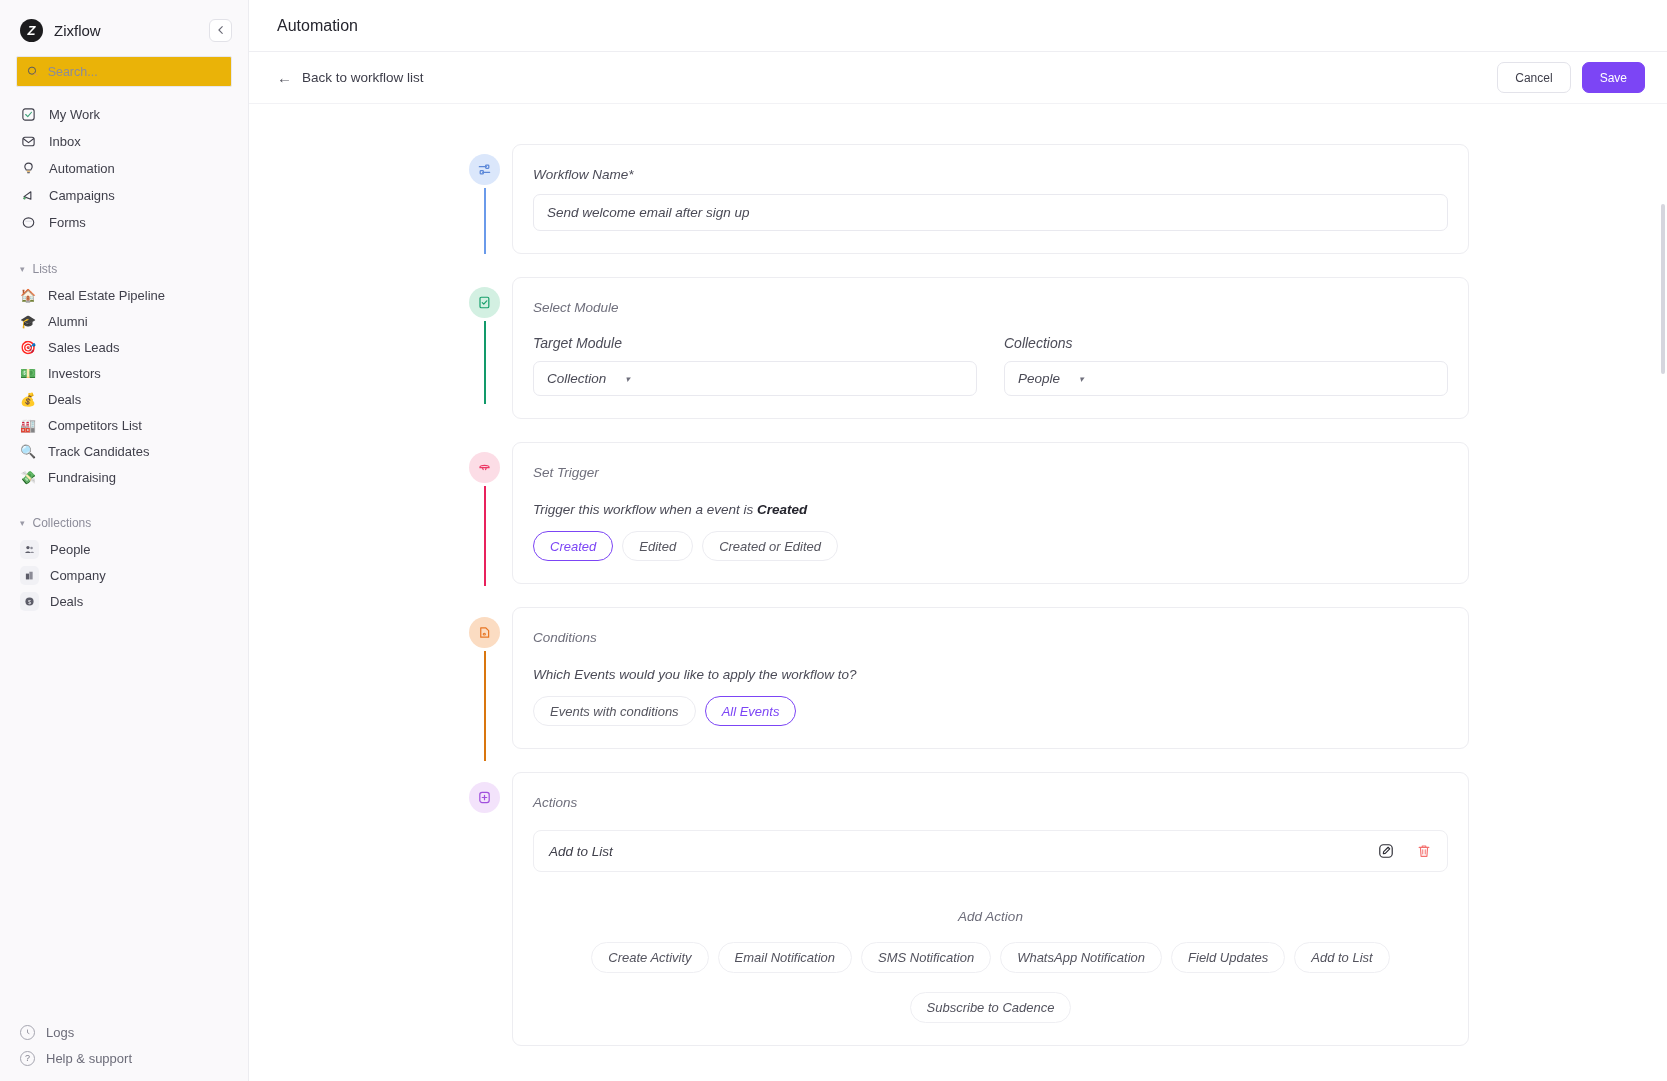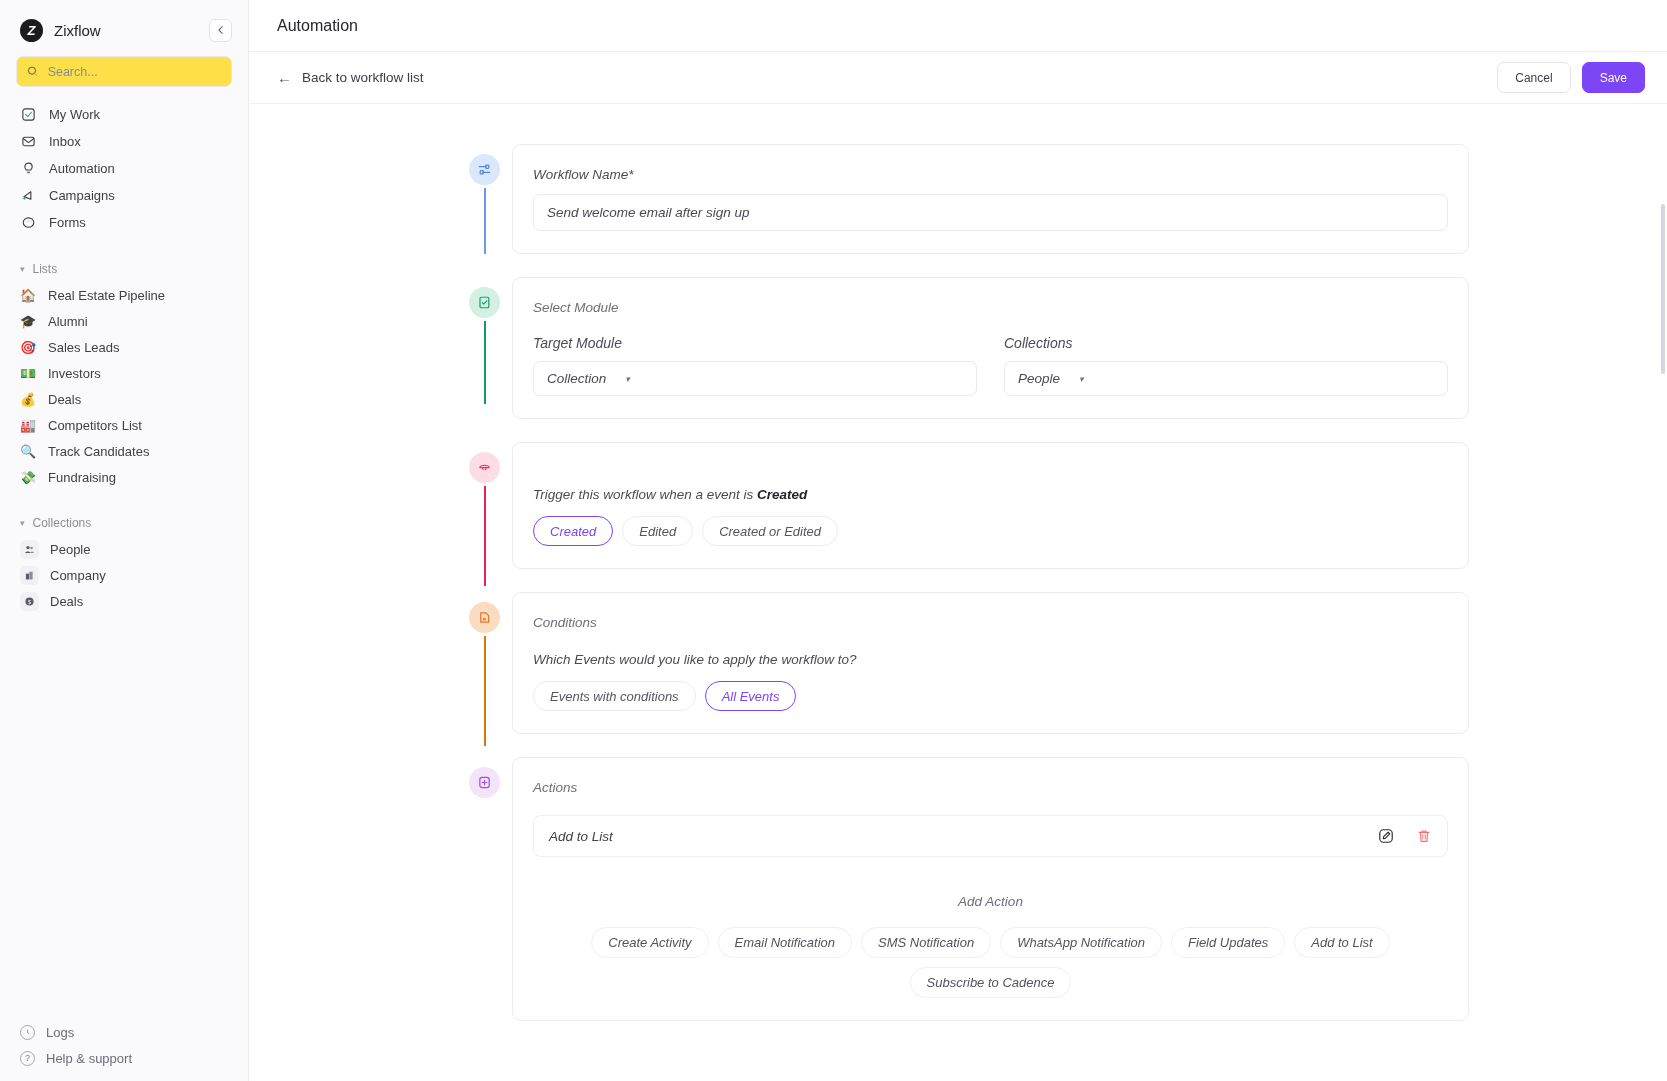--- a/index.html
+++ b/index.html
@@ -36,22 +36,22 @@
   }
   .collapse-btn {
     margin-left: auto; width: 23px; height: 23px;
     border: 1px solid #e2e2e8; border-radius: 6px; background: #fff;
     display: flex; align-items: center; justify-content: center;
     color: #6b6b76; font-size: 11px; cursor: pointer;
   }
   .search-wrap { padding: 4px 16px 0 16px; }
   .search-box {
     display: flex; align-items: center; gap: 9px;
-    height: 31px; border: 1px solid #e7e7ed; border-radius: 7px;
-    background: #fde047; padding: 0 10px;
+    height: 31px; border: 1px solid #e7e7ed; border-radius: 2px;
+    background: #eab308; padding: 0 10px;
   }
   .search-box input {
     border: none; outline: none; background: transparent;
     font-size: 12.5px; color: #5a5a66; width: 100%;
     font-family: "Liberation Sans", sans-serif;
   }
   .search-box input::placeholder { color: #8c8c99; }
   .nav { padding: 14px 10px 0 10px; }
   .nav-item {
     display: flex; align-items: center; gap: 12px;
@@ -430,20 +430,21 @@
           <div class="rail">
             <div class="node" style="background:#fcdde6;">
               <svg viewBox="0 0 16 16">
                 <path d="M3.2 7.4 C3.2 5.2 12.8 5.2 12.8 7.4 L12.8 8.2 L3.2 8.2 Z" fill="none" stroke="#ec3a67" stroke-width="1.3" stroke-linejoin="round"></path>
                 <path d="M5.8 8.4 L6.6 10.2 M9.8 8.4 L9.2 10.2" stroke="#ec3a67" stroke-width="1.3" stroke-linecap="round"></path>
               </svg>
             </div>
             <div class="conn" style="height:100px;background:#e8215c;"></div>
           </div>
           <div class="card">
+            <div class="card-title">Set Trigger</div>
             <div class="helper">
               <span>Trigger this workflow when a event is </span><b>Created</b>
             </div>
             <div class="pill-row">
               <div class="pill sel">Created</div>
               <div class="pill">Edited</div>
               <div class="pill">Created or Edited</div>
             </div>
           </div>
         </div>
@@ -503,21 +504,21 @@
             <div class="add-action-title">Add Action</div>
 
             <div class="pill-center">
               <div class="pill-lt">Create Activity</div>
               <div class="pill-lt">Email Notification</div>
               <div class="pill-lt">SMS Notification</div>
               <div class="pill-lt">WhatsApp Notification</div>
               <div class="pill-lt">Field Updates</div>
               <div class="pill-lt">Add to List</div>
             </div>
-            <div class="pill-center" style="margin-top:9px;">
+            <div class="pill-center" style="margin-top:19px;">
               <div class="pill-lt">Subscribe to Cadence</div>
             </div>
           </div>
         </div>
 
       </div>
       <div class="scrollbar"></div>
     </div>
 
   </main>

